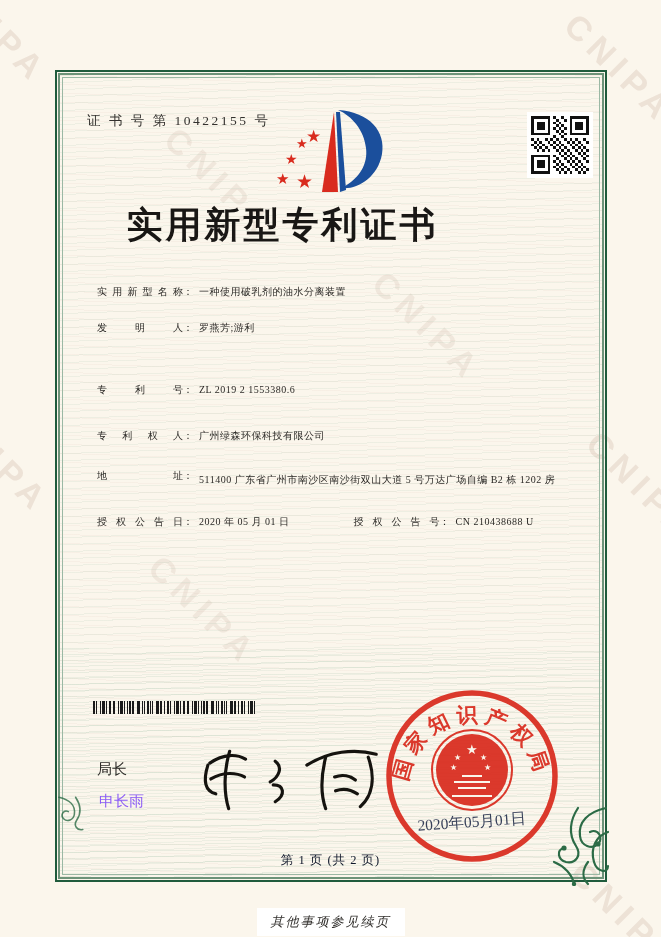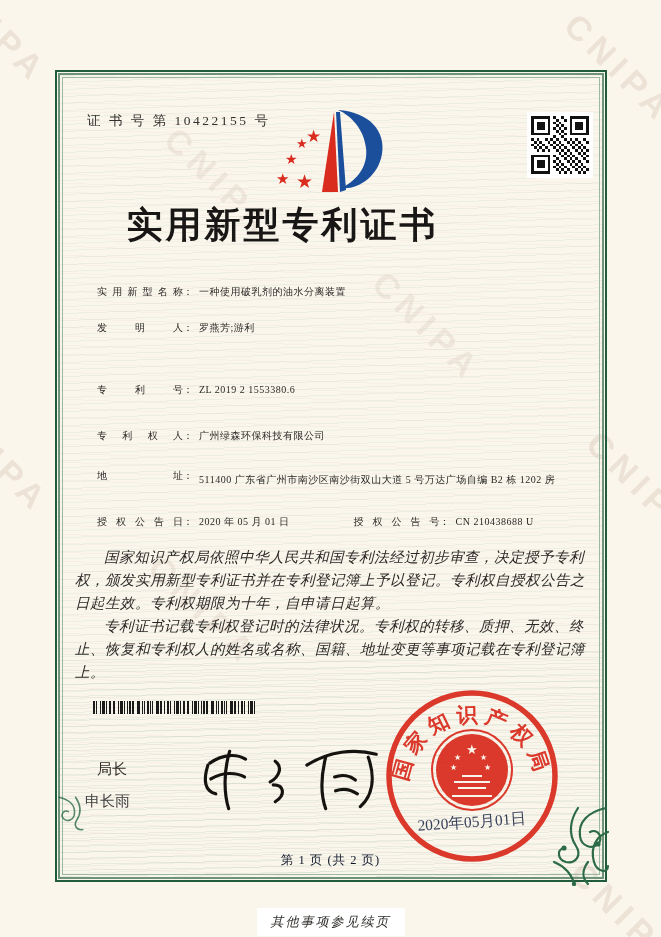--- a/index.html
+++ b/index.html
@@ -96,21 +96,21 @@
   .body-text{
     left:75px;top:546px;width:514px;
     font-size:14.5px;line-height:23px;color:#2b2926;
     font-style:italic;z-index:4;
   }
   .body-text p{margin:0;text-indent:2em;letter-spacing:0.5px;}
 
   .barcode{left:93px;top:700px;}
 
   .sig-role{left:97px;top:760px;font-size:15px;color:#2b2926;font-family:"Liberation Sans","DejaVu Sans",sans-serif;}
-  .sig-name{left:85px;top:792px;font-size:15px;color:#404040;font-family:"Liberation Sans","DejaVu Sans",sans-serif;}
+  .sig-name{left:99px;top:792px;font-size:15px;color:#8b5cf6;font-family:"Liberation Sans","DejaVu Sans",sans-serif;}
   .sig-hand{left:196px;top:733px;}
 
   .seal{left:382px;top:686px;opacity:.93;}
 
   .page-no{left:0;top:852px;width:661px;text-align:center;font-size:12.5px;color:#0f172a;letter-spacing:1px;}
   .note{
     left:0;top:908px;width:661px;text-align:center;
   }
   .note span{
     display:inline-block;background:#ffffff;padding:5px 14px;
@@ -334,24 +334,20 @@
       <span class="flabel">专利权人</span><span class="fcolon">：</span><span class="fvalue">广州绿森环保科技有限公司</span>
     </div>
     <div class="abs field-row row6">
       <span><span class="flabel">地址</span><span class="fcolon">：</span></span>
         <span class="fvalue">511400 广东省广州市南沙区南沙街双山大道 5 号万达广场自编 B2 栋 1202 房</span>
     </div>
     <div class="abs field-row row7">
       <span class="flabel">授权公告日</span><span class="fcolon">：</span><span class="fvalue">2020 年 05 月 01 日</span><span class="pair2"><span class="flabel">授权公告号</span><span class="fcolon">：</span><span class="fvalue">CN 210438688 U</span></span>
     </div>
 
-    <div class="abs body-text">
-      <p>国家知识产权局依照中华人民共和国专利法经过初步审查，决定授予专利权，颁发实用新型专利证书并在专利登记簿上予以登记。专利权自授权公告之日起生效。专利权期限为十年，自申请日起算。</p>
-      <p>专利证书记载专利权登记时的法律状况。专利权的转移、质押、无效、终止、恢复和专利权人的姓名或名称、国籍、地址变更等事项记载在专利登记簿上。</p>
-    </div>
 
     <div class="abs barcode">
       <svg id="barcode-svg" width="166" height="13" viewBox="0 0 166 13">
           <rect x="0" y="0" width="2" height="13" fill="#1a1a1a"></rect>
           <rect x="3" y="0" width="1" height="13" fill="#1a1a1a"></rect>
           <rect x="7" y="0" width="1" height="13" fill="#1a1a1a"></rect>
           <rect x="9" y="0" width="3" height="13" fill="#1a1a1a"></rect>
           <rect x="13" y="0" width="1" height="13" fill="#1a1a1a"></rect>
           <rect x="16" y="0" width="2" height="13" fill="#1a1a1a"></rect>
           <rect x="20" y="0" width="2" height="13" fill="#1a1a1a"></rect>

